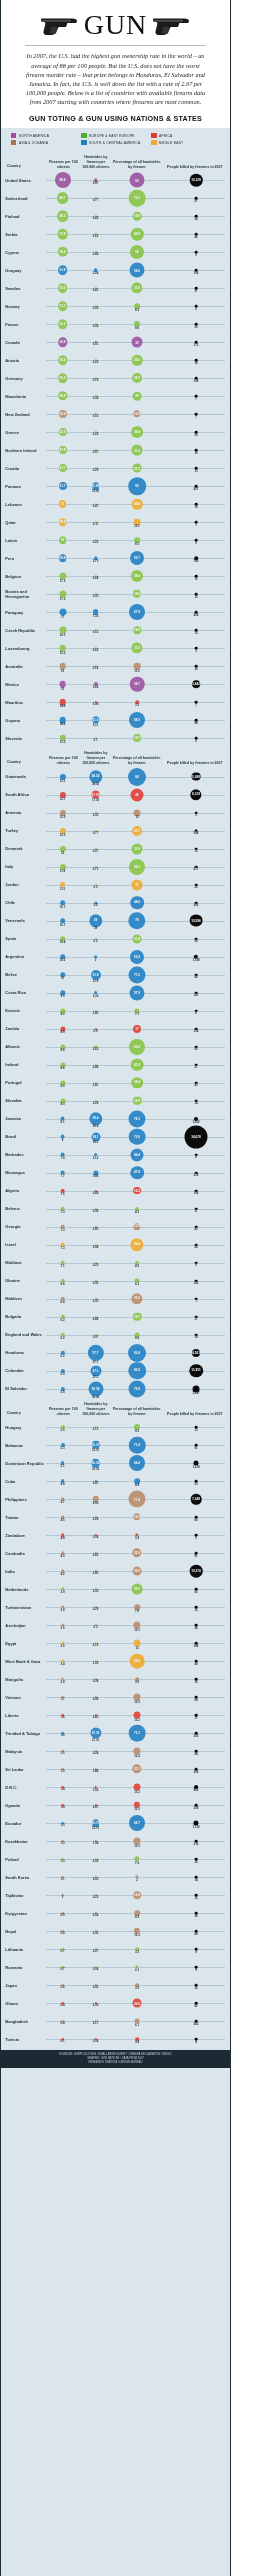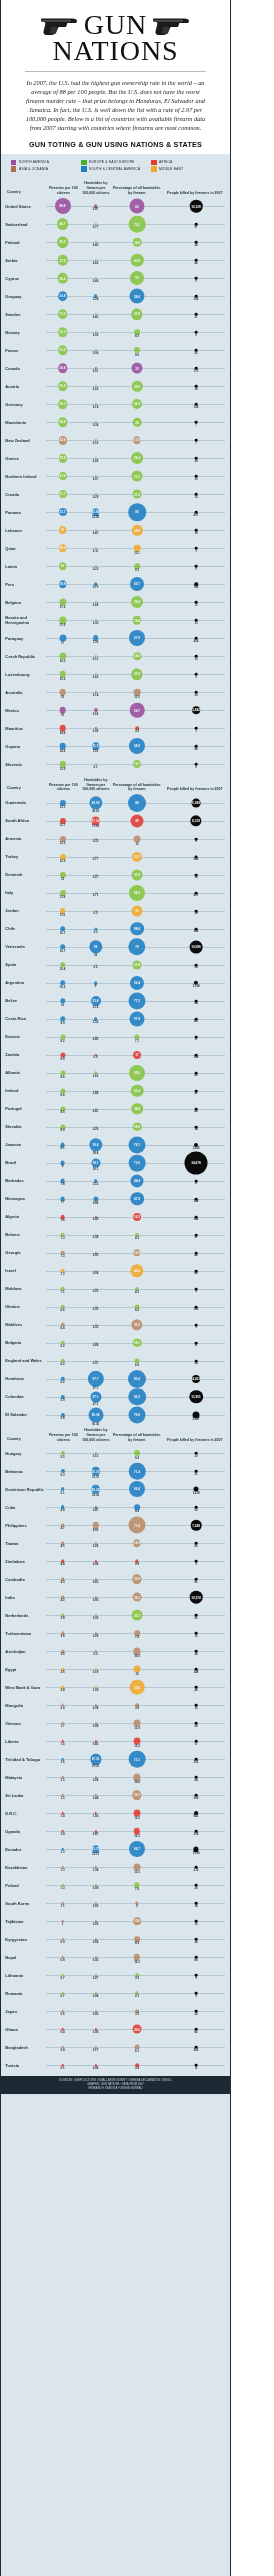--- a/index.html
+++ b/index.html
@@ -146,21 +146,20 @@
       </svg>
       <div>
         <div class="title-main">GUN</div>
       </div>
       <svg class="gun-ico" viewBox="0 0 100 60">
         <path fill="#1b1b1b" d="M4 14 h78 c6 0 10 2 12 5 l-2 6 h-22 l-4 10 h-18 l-6 12 c-2 5 -6 8 -12 8 h-12 c-6 0 -9 -4 -8 -9 l4 -16 c1 -5 1 -7 -4 -8 l-6 -1 z"></path>
         <path fill="#4a4a4a" d="M8 17 h70 v5 h-70 z"></path>
         <path fill="#333" d="M30 35 h16 l-5 16 h-16 z"></path>
       </svg>
     </div>
-    <div class="title-sub">NATIONS</div>
     <div class="rule"></div>
     <div class="intro">In 2007, the U.S. had the highest gun ownership rate in the world – an average of 88 per 100 people. But the U.S. does not have the worst firearm murder rate – that prize belongs to Honduras, El Salvador and Jamaica. In fact, the U.S. is well down the list with a rate of 2.97 per 100,000 people. Below is a list of countries with available firearm data from 2007 starting with countries where firearms are most common.</div>
     <div class="section-title">GUN TOTING &amp; GUN USING NATIONS &amp; STATES</div>
   </div>
 
   <div class="legend" id="legend">
       <div class="legend-item">
         <span class="legend-sw" style="background:#9b4f9e"></span>
         <span class="legend-lb">NORTH AMERICA</span>
       </div>

